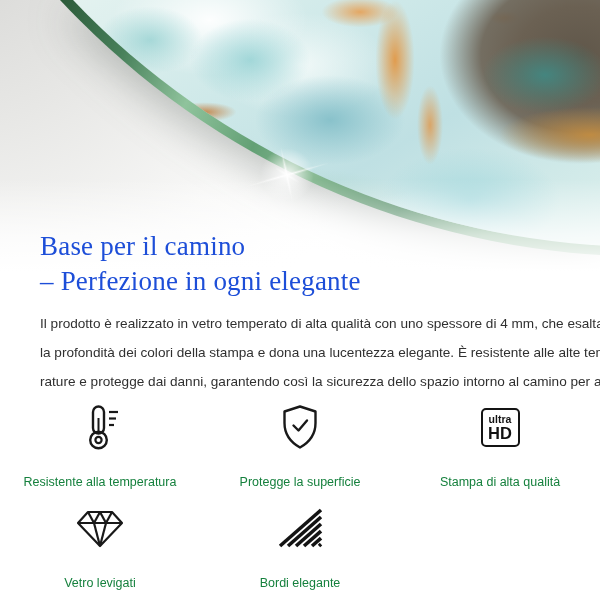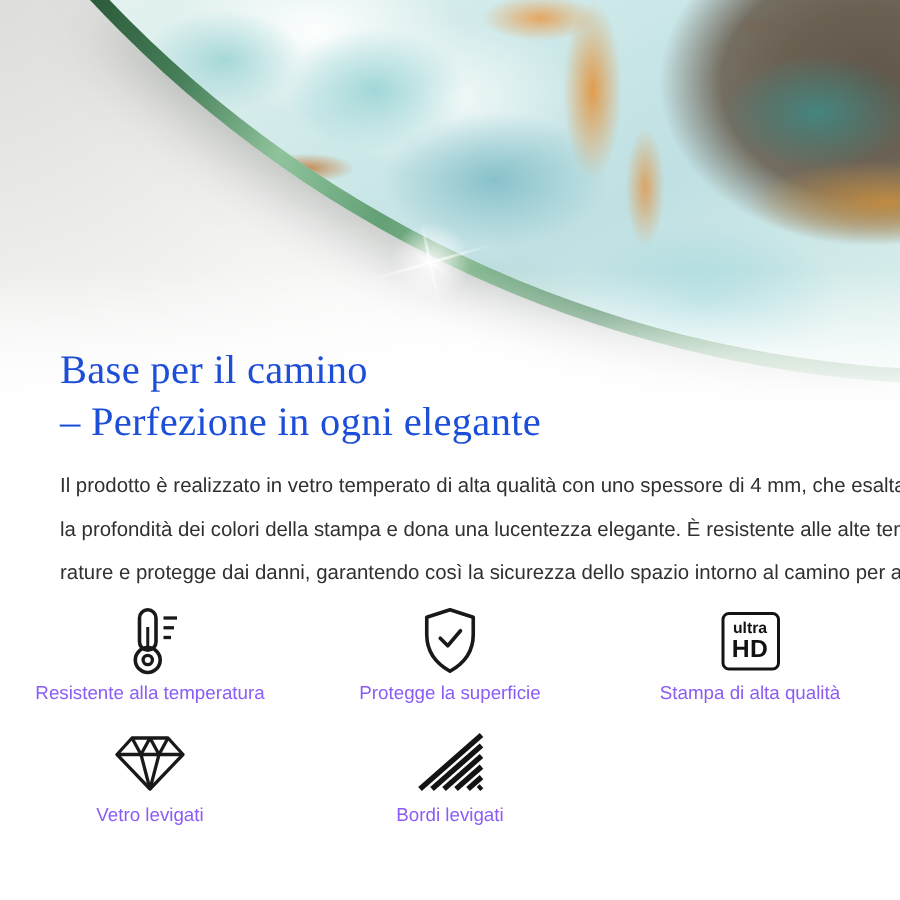--- a/index.html
+++ b/index.html
@@ -49,21 +49,21 @@
         font-family:"Liberation Serif","DejaVu Serif",serif;font-size:27px;line-height:35px;
         font-weight:400;color:#1d4ed8;letter-spacing:0.2px;}
   .desc{position:absolute;left:40px;top:309px;z-index:6;font-size:13.6px;color:#303030;}
   .desc .line{height:29px;line-height:29px;white-space:nowrap;}
 
   
   .features{position:absolute;left:0;top:403px;width:600px;z-index:6;
         display:grid;grid-template-columns:repeat(3,200px);row-gap:14px;}
   .feature{display:flex;flex-direction:column;align-items:center;}
   .icon-wrap{height:48px;display:flex;align-items:center;justify-content:center;}
-  .feature-label{margin-top:4px;font-size:12.5px;color:#8b5cf6;line-height:15px;}
+  .feature-label{margin-top:24px;font-size:12.5px;color:#15803d;line-height:15px;}
   svg.ic{display:block;}
   .ic *{vector-effect:non-scaling-stroke;}
   .uhd-box{width:39px;height:39px;border:2.6px solid #141414;border-radius:5px;box-sizing:border-box;
         display:flex;flex-direction:column;align-items:center;justify-content:center;}
   .uhd-top{font-size:10.5px;font-weight:700;line-height:11px;color:#121212;}
   .uhd-bottom{font-size:16.5px;font-weight:800;line-height:16px;color:#121212;letter-spacing:0.2px;}
 </style>
 </head>
 <body>
 
@@ -151,18 +151,18 @@
       <div class="icon-wrap">
         <svg class="ic" width="48" height="44" viewBox="0 0 48 44" fill="none" stroke="#141414" stroke-width="3.6">
           <line x1="4" y1="40" x2="45" y2="4"></line>
           <line x1="12" y1="40" x2="45" y2="11"></line>
           <line x1="20" y1="40" x2="45" y2="18"></line>
           <line x1="28" y1="40" x2="45" y2="25.1"></line>
           <line x1="36" y1="40" x2="45" y2="32.1"></line>
           <line x1="43" y1="40" x2="45" y2="38.2"></line>
         </svg>
       </div>
-      <div class="feature-label">Bordi levigati</div>
+      <div class="feature-label">Bordi elegante</div>
     </div>
 
 
   </div>
 </div>
 
 </body></html>

